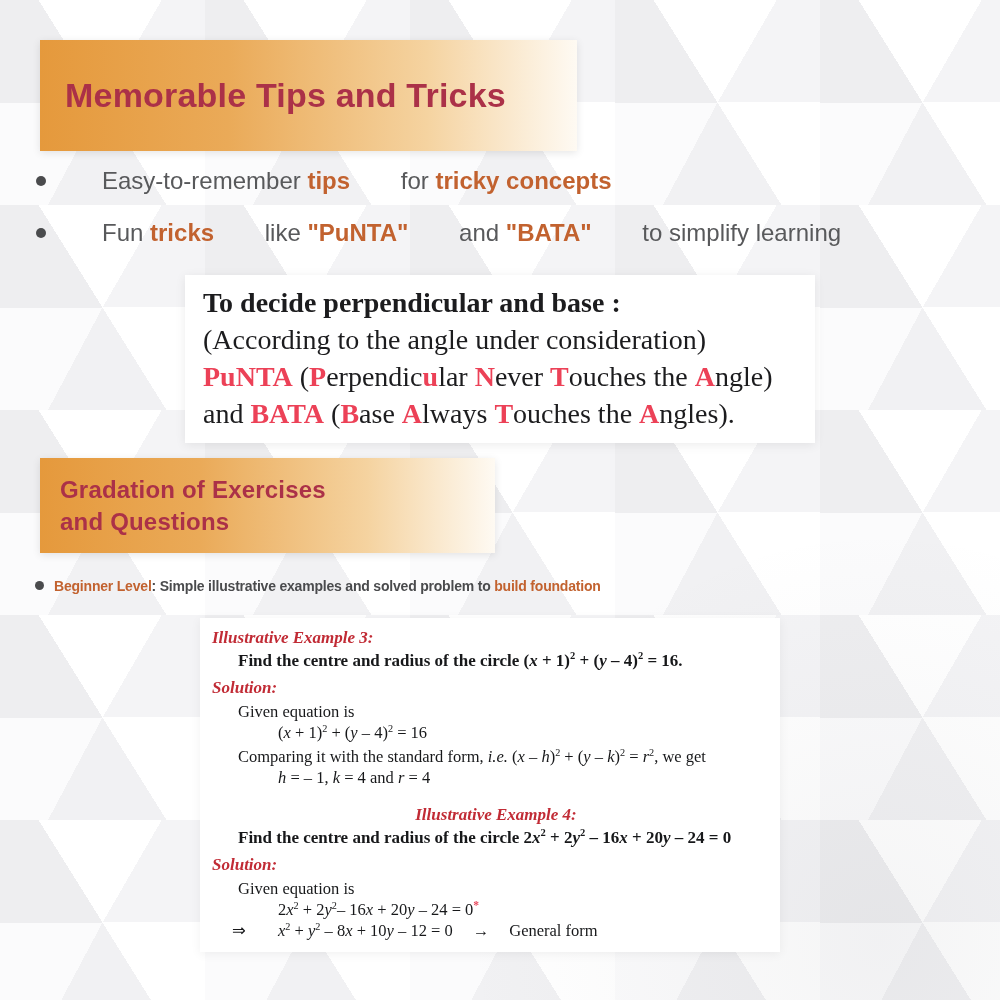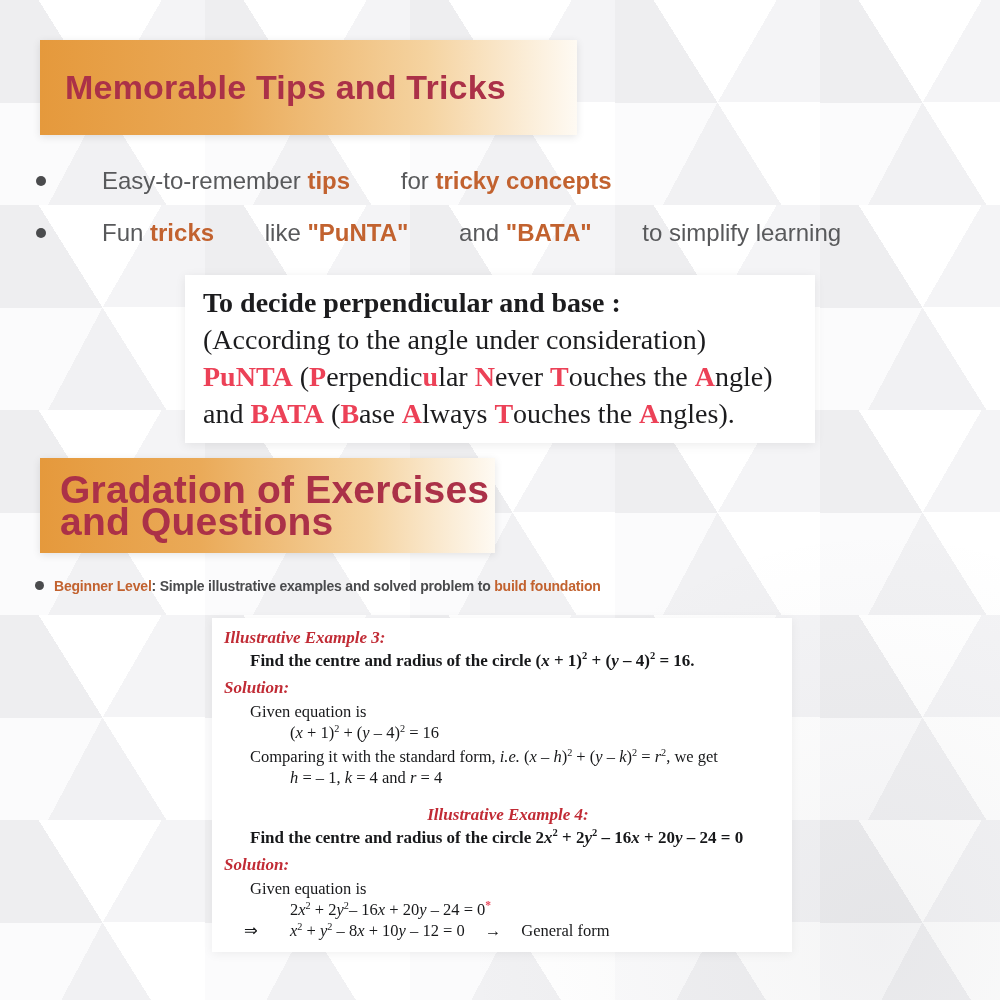--- a/index.html
+++ b/index.html
@@ -15,25 +15,25 @@
         #eeeef0 180deg 238deg, #ffffff 238deg 300deg, #f4f4f6 300deg 360deg);
     background-size:auto, 205px 205px;
   }
 
   
   .banner {
     position:absolute; display:flex; align-items:center;
     background:linear-gradient(90deg, #e5993c 0%, #eaaa58 35%, #f5d3a0 72%, #fefaf3 100%);
     box-shadow:0 2px 8px rgba(0,0,0,0.10);
   }
-  .banner1 { left:40px; top:40px; width:537px; height:95px; padding-left:25px; }
+  .banner1 { left:40px; top:40px; width:537px; height:111px; padding-left:25px; }
   .banner2 { left:40px; top:458px; width:455px; height:95px; padding-left:20px; }
   .banner-title { color:#ab3148; font-weight:700; letter-spacing:0.2px; }
   .banner1 .banner-title { font-size:34px; }
-  .banner2 .banner-title { font-size:39px; line-height:32px; }
+  .banner2 .banner-title { font-size:24px; line-height:32px; }
 
   
   .bullet { position:absolute; display:flex; align-items:flex-start; font-size:24px; line-height:30px; }
   .bullet .dot { flex:0 0 auto; width:10px; height:10px; border-radius:50%; background:#4a4b4d; margin:10px 12px 0 0; }
   .bullet-1 { left:36px; top:166px; }
   .bullet-2 { left:36px; top:218px; }
   .bullet-beginner { left:35px; top:572px; width:930px; font-size:14px; line-height:28px; font-weight:700; letter-spacing:-0.2px; }
   .bullet-beginner .dot { width:9px; height:9px; margin:9px 10px 0 0; }
 
   .s-gray { color:#58595b; font-weight:400;margin-left:44px; }
@@ -46,21 +46,21 @@
     background:#ffffff; box-shadow:0 2px 10px rgba(0,0,0,0.08);
     padding:9px 14px 11px 18px;
     font-family:"Liberation Serif", serif; font-size:28px; line-height:37px; color:#1c1c1e;
   }
   .tip-line { white-space:nowrap; }
   .tip-heading { font-weight:700; }
   .s-red { color:#ec4157; font-weight:700; }
 
   
   .example-box {
-    position:absolute; left:212px; top:618px; width:580px;
+    position:absolute; left:200px; top:618px; width:580px;
     background:#ffffff; box-shadow:0 2px 10px rgba(0,0,0,0.06);
     padding:9px 0 11px;
     font-family:"Liberation Serif", serif; font-size:16.5px; color:#17181a;
   }
   .m-row { line-height:21px; white-space:nowrap; }
   .m-title { padding-left:12px; color:#c12b35; font-weight:700; font-style:italic; font-size:17px; }
   .m-title.later { margin-top:16px;text-align:center; }
   .m-problem { padding-left:38px; font-weight:700; font-size:17px; margin-top:2px; }
   .m-sol { padding-left:12px; color:#c12b35; font-weight:700; font-style:italic; font-size:17px; margin-top:6px; }
   .m-body { padding-left:38px; margin-top:3px; }

